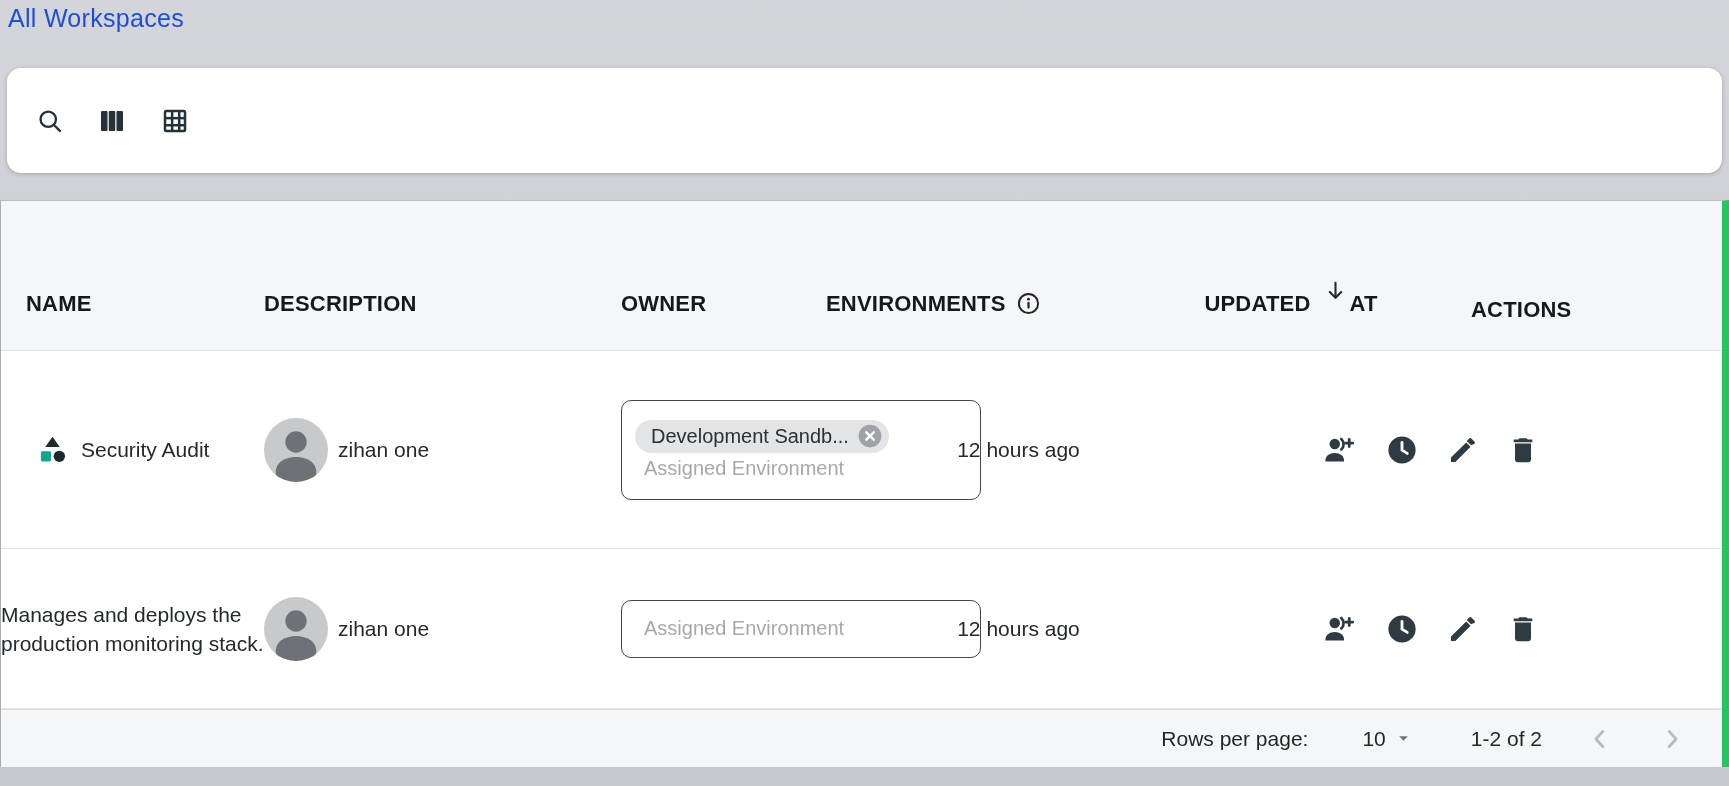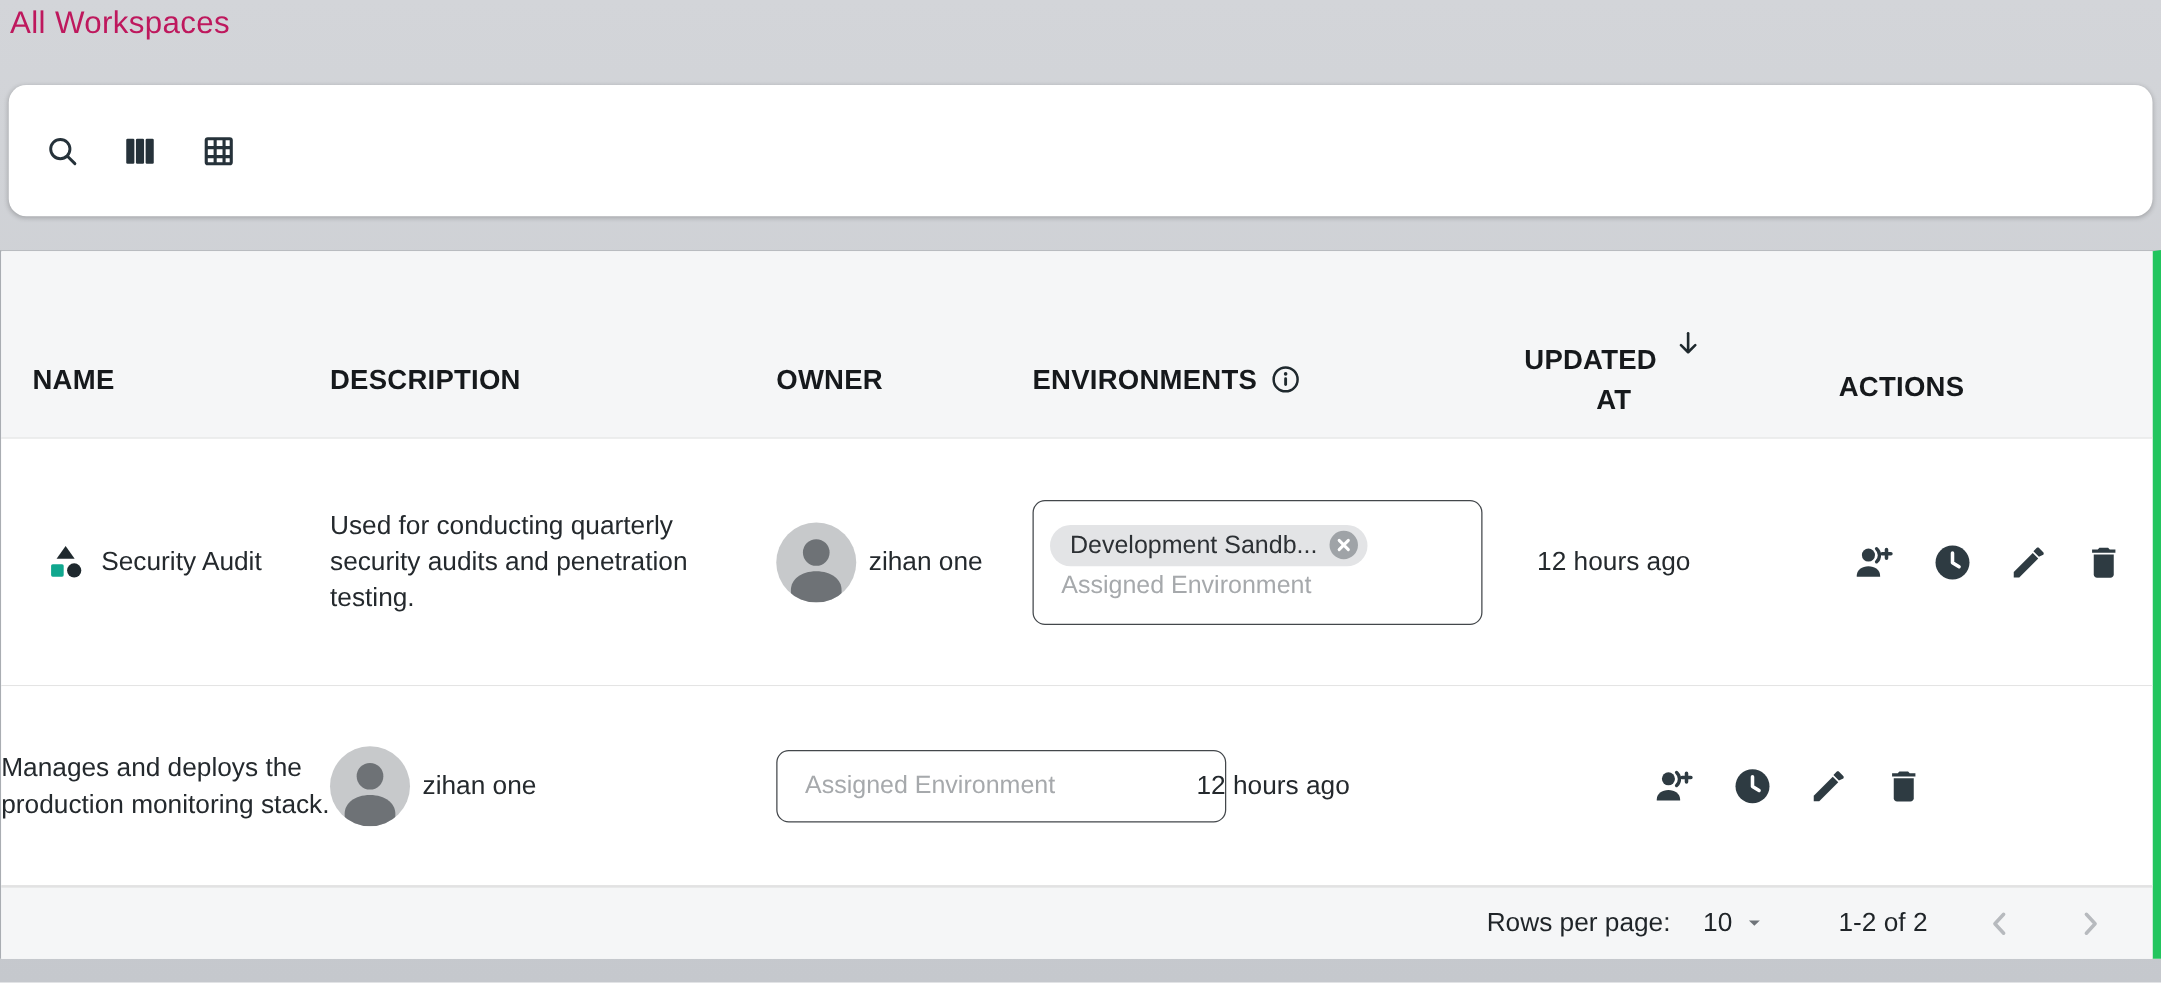--- a/index.html
+++ b/index.html
@@ -4,21 +4,21 @@
 <style>
   * { box-sizing: border-box; margin: 0; padding: 0; }
   html, body { width: 1729px; height: 786px; overflow: hidden; }
   body {
     font-family: "Liberation Sans", "DejaVu Sans", sans-serif;
     background: linear-gradient(180deg, #d3d5d9 0%, #c5c8cd 100%);
     color: #24292d;
   }
   
   .top-strip { height: 68px; padding: 4px 0 0 8px; }
-  .page-title { font-size: 25px; color: #be185d; letter-spacing: .3px; }
+  .page-title { font-size: 25px; color: #1d4ed8; letter-spacing: .3px; }
 
   
   .toolbar-card {
     height: 105px; margin: 0 7px; background: #ffffff; border-radius: 14px;
     box-shadow: 0 1px 4px rgba(0,0,0,.22);
     display: flex; align-items: center; justify-content: space-between;
     padding: 0 46px 0 29px;
   }
   .create-btn {
     display: flex; align-items: center; gap: 16px;
@@ -36,21 +36,21 @@
     background: #ffffff;
   }
   .tgrid { display: grid; grid-template-columns: 263px 357px 205px 385px 160px 1fr; }
   .thead {
     height: 150px; background: #f5f6f7; border-bottom: 1px solid #e2e2e2;
     align-items: center; padding-top: 56px;
     font-weight: 700; color: #16191c; font-size: 22px; letter-spacing: .2px;
   }
   .th { display: flex; align-items: center; gap: 10px; }
   .th-name { padding-left: 25px; }
-  .th-updated { flex-direction: column; gap: 2px; line-height: 30px; justify-content: center; }
+  .th-updated { flex-direction: row; gap: 2px; line-height: 30px; justify-content: center; }
   .th-updated .line1 { display: flex; align-items: center; gap: 12px; }
   .th-updated .sort-arrow { position: relative; top: -13px; }
   .th-actions { padding-left: 100px; margin-top: 12px; }
 
   .row {
     border-bottom: 1px solid #e4e4e4; align-items: center; background: #fff;
     font-size: 21px; color: #24292d;
   }
   .row-1 { height: 198px; }
   .row-2 { height: 160px; }
@@ -87,21 +87,21 @@
 
   .cell-actions { display: flex; align-items: center; gap: 28px; padding-left: 110px; }
 
   
   .tfoot {
     height: 58px; background: #f5f6f7; border-top: 1px solid #dcdcdc;
     display: flex; align-items: center; justify-content: flex-end;
     padding-right: 36px; font-size: 21px; color: #1f2428;
   }
   .rpp-label { margin-right: 26px; }
-  .rpp-select { display: flex; align-items: center; gap: 10px; cursor: pointer; background: none; border: none; font: inherit; color: inherit; }
+  .rpp-select { display: flex; align-items: center; gap: 10px; cursor: pointer; background: none; border: none; font: inherit; color: inherit; margin-left: 28px; }
   .range-label { margin-left: 60px; }
   .pg-btn { background: none; border: none; padding: 0; line-height: 0; margin-left: 44px; cursor: default; }
 </style>
 </head>
 <body>
 
 <svg width="0" height="0" style="position:absolute">
   <defs>
     <g id="i-category">
       <path d="M12 2.2 L17.6 10 H6.4 Z" fill="#1f292e"></path>
@@ -237,21 +237,20 @@
     </div>
   </div>
 
   <div class="tgrid row row-1">
     <div class="cell-name">
       <svg class="cat-lg" viewBox="0 0 24 24">
           <use href="#i-category"></use>
         </svg>
       <span class="ws-name">Security Audit</span>
     </div>
-    <div class="cell-desc">Used for conducting quarterly security audits and penetration testing.</div>
     <div class="cell-owner">
       <span class="avatar">
         <svg width="64" height="64" viewBox="0 0 24 24">
             <use href="#i-person"></use>
           </svg>
       </span>
       <span>zihan one</span>
     </div>
     <div>
       <div class="env-box tall">

